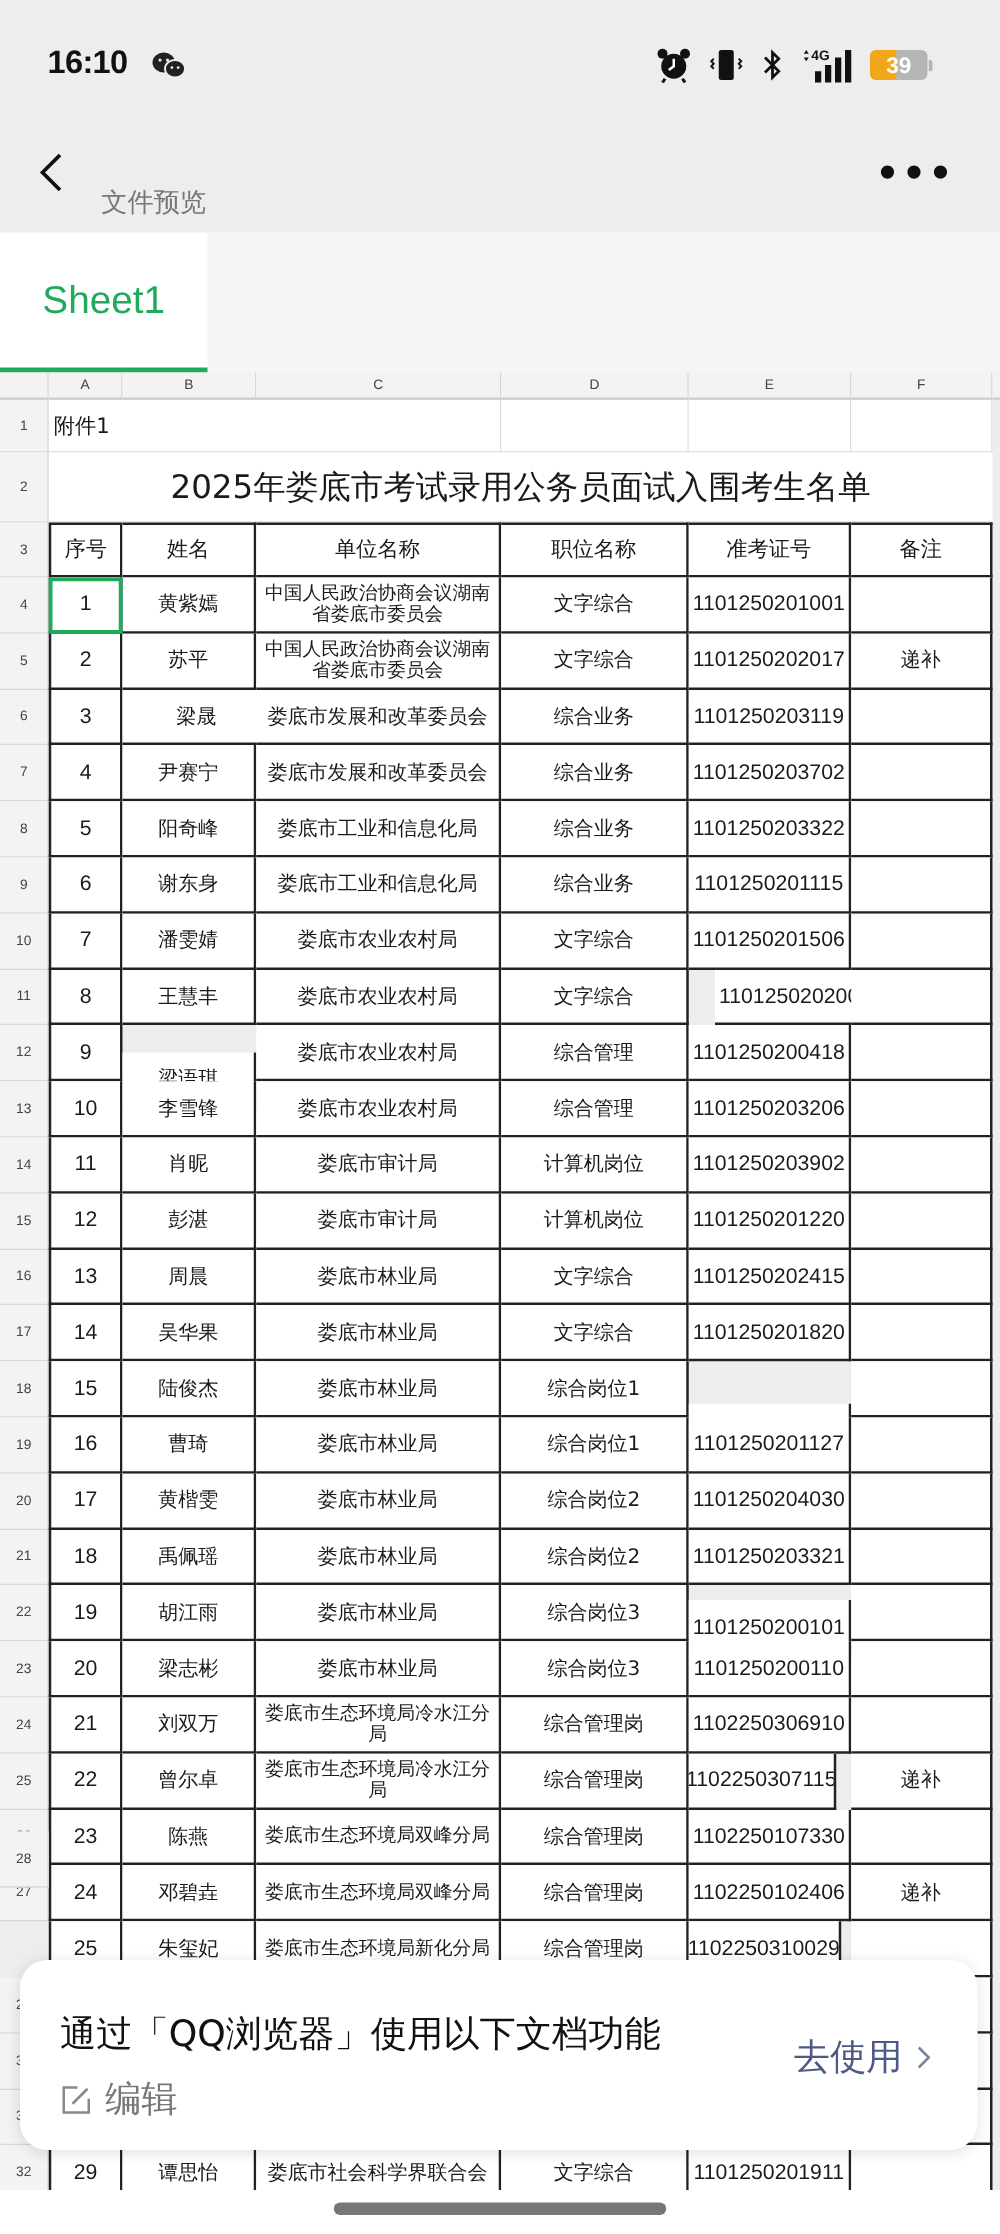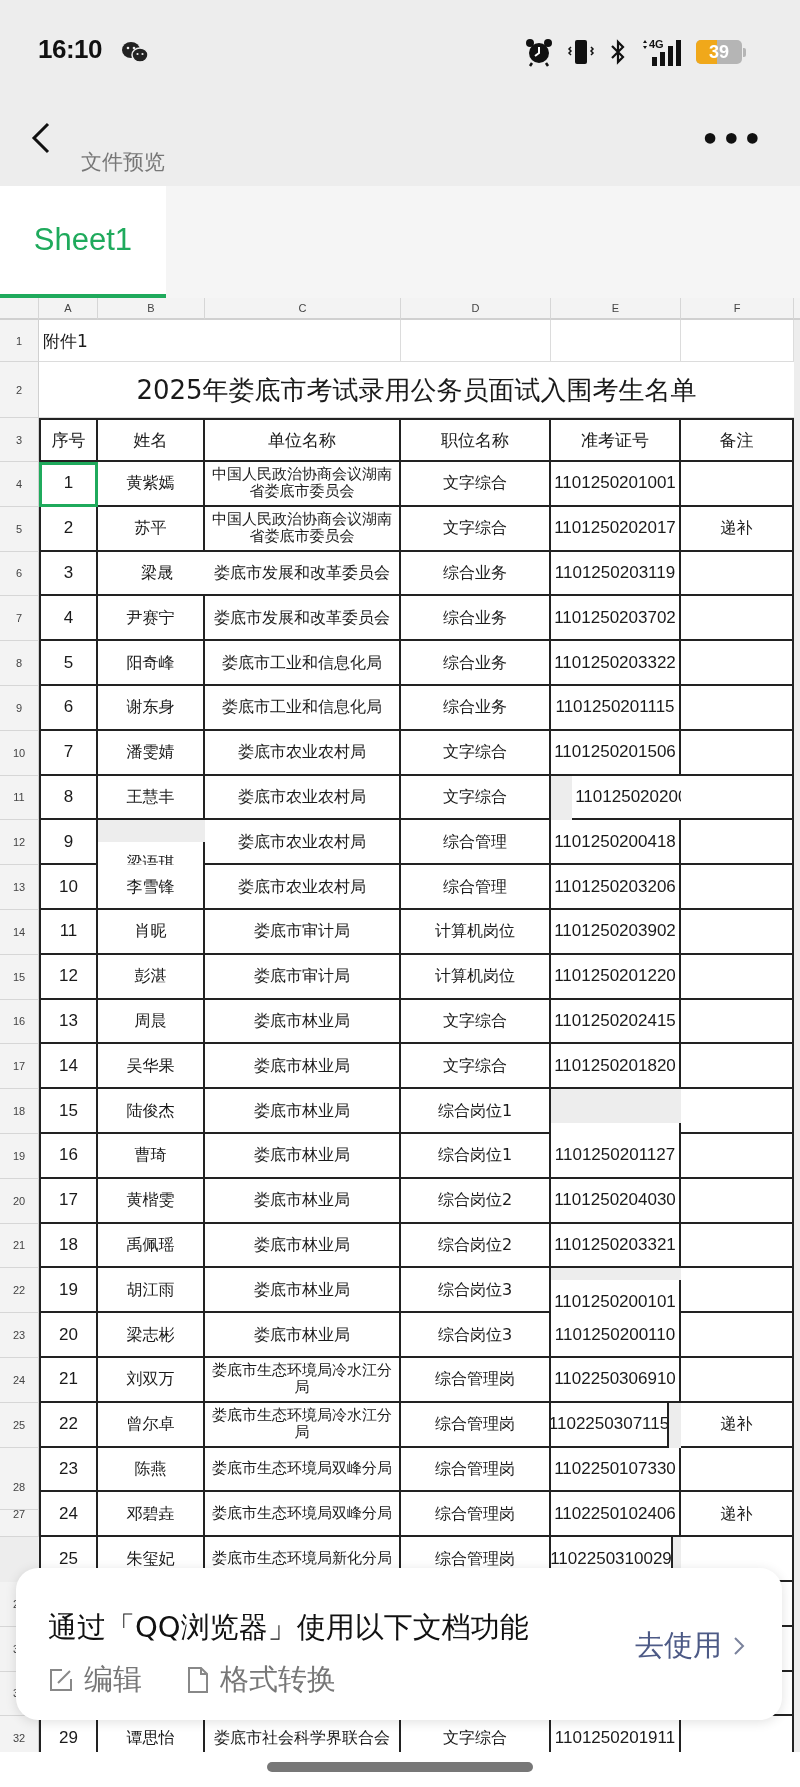--- a/index.html
+++ b/index.html
@@ -330,26 +330,20 @@
 <div class="bottom-bg"></div>
 <div class="promo">
   <div class="msg">通过「QQ浏览器」使用以下文档功能</div>
   <div class="feat" style="left:32px">
     <svg width="26" height="26" viewBox="0 0 26 26">
       <path d="M14 3 H3 V23 H23 V12" stroke="#888" stroke-width="2" fill="none"></path>
       <path d="M10 16 L22 4" stroke="#888" stroke-width="2"></path>
     </svg>
     <span>编辑</span>
   </div>
-  <div class="feat" style="left:170px">
-    <svg width="24" height="28" viewBox="0 0 24 28">
-      <path d="M3 2 H15 L21 8 V26 H3 Z M15 2 V8 H21" stroke="#888" stroke-width="2" fill="none"></path>
-    </svg>
-    <span>格式转换</span>
-  </div>
   <div class="go">
     <span>去使用</span>
     <svg width="14" height="22" viewBox="0 0 14 22">
       <path d="M3 3 L11 11 L3 19" stroke="#7a829c" stroke-width="2" fill="none"></path>
     </svg>
   </div>
 </div>
 <div class="homebar"></div>
 
 </body></html>

